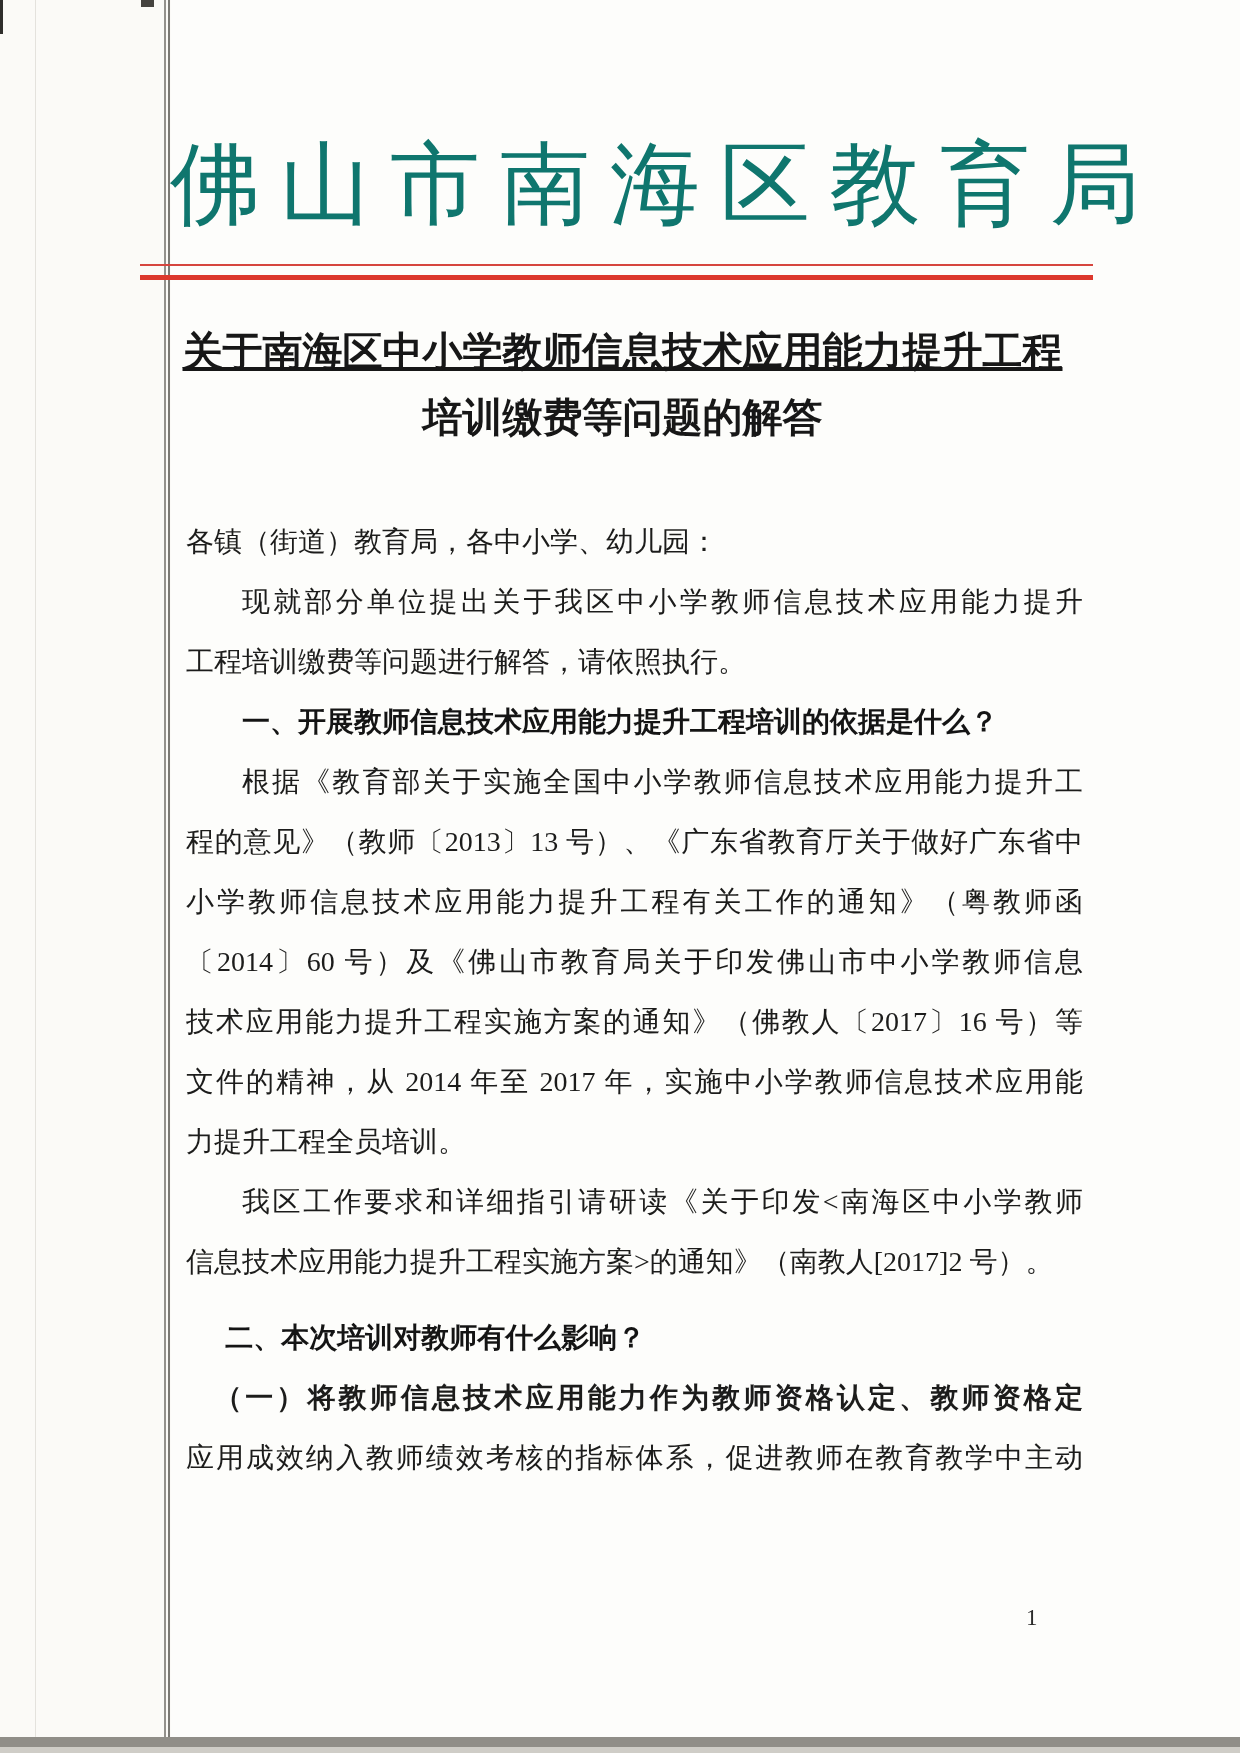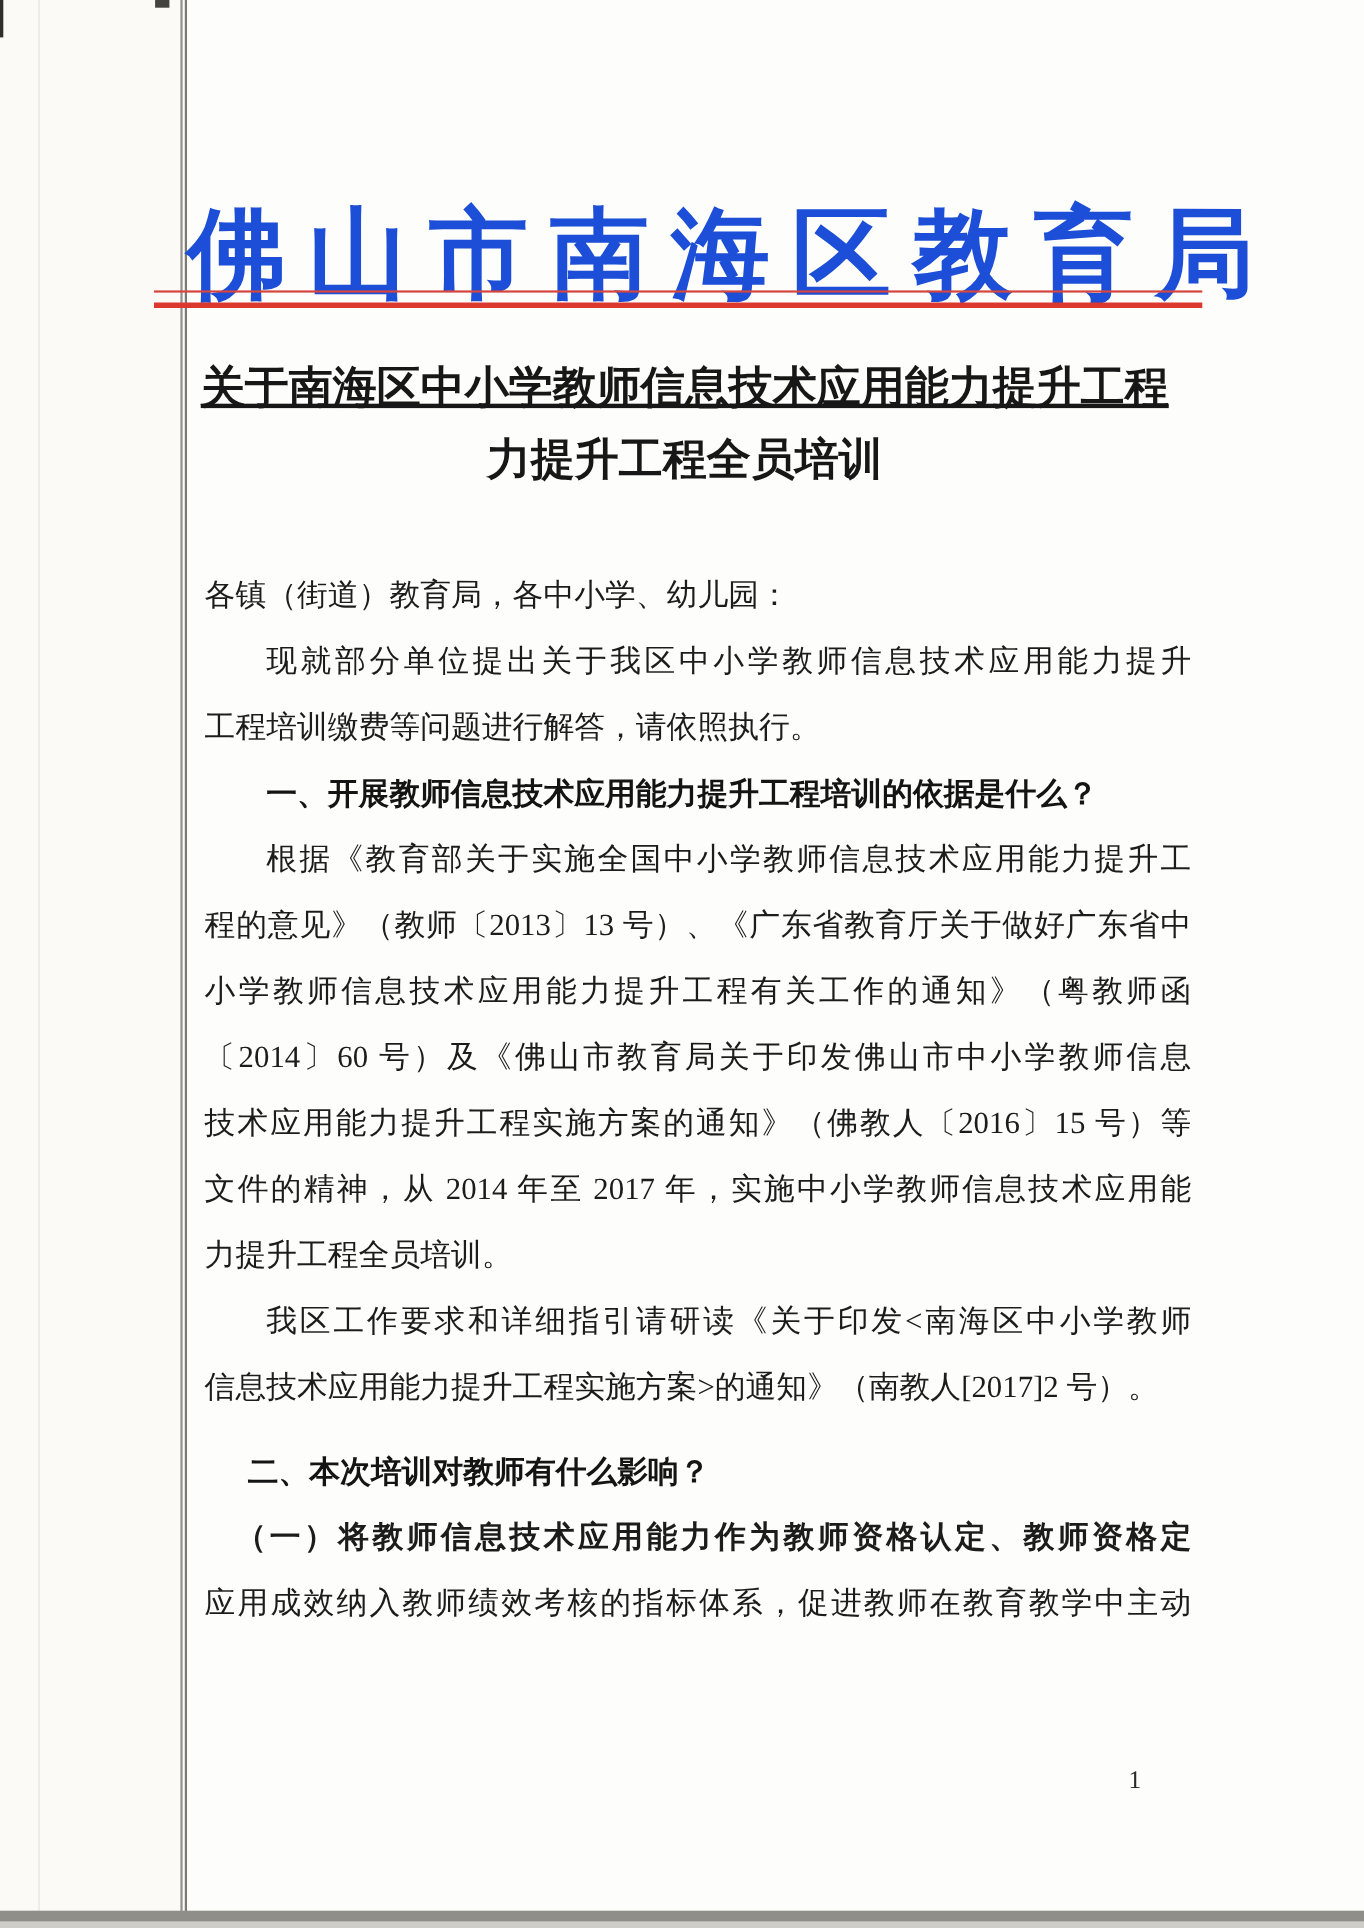--- a/index.html
+++ b/index.html
@@ -44,26 +44,25 @@
   .bottom-band-light {
     position: absolute; left: 0; top: 1747px;
     width: 1240px; height: 6px; background: #cfcdc7;
   }
 
   
   .org-title {
     position: absolute; left: 150px; top: 130px;
     width: 945px;
     text-align: center;
-    color: #1d4ed8;
-    font-size: 90px; font-weight: 700;
+    color: #0f766e;
+    font-size: 90px; font-weight: 400;
     letter-spacing: 20px; padding-left: 20px; box-sizing: border-box;
     line-height: 110px;
     white-space: nowrap;
-    margin-top: 48px;
   }
   .rule-thin {
     position: absolute; left: 140px; top: 264px;
     width: 953px; height: 2px; background: #d6453e;
   }
   .rule-thick {
     position: absolute; left: 140px; top: 275px;
     width: 953px; height: 5px; background: #dc382d;
   }
 
@@ -115,32 +114,32 @@
 <div class="corner-mark"></div>
 <div class="top-dash"></div>
 <div class="bottom-band"></div>
 <div class="bottom-band-light"></div>
 
 <div class="org-title">佛山市南海区教育局</div>
 <div class="rule-thin"></div>
 <div class="rule-thick"></div>
 
 <div class="doc-title doc-title-1">关于南海区中小学教师信息技术应用能力提升工程</div>
-<div class="doc-title doc-title-2">力提升工程全员培训</div>
+<div class="doc-title doc-title-2">培训缴费等问题的解答</div>
 
 <div class="body-text">
   <div class="line">各镇（街道）教育局，各中小学、幼儿园：</div>
   <div class="line indent fill">现就部分单位提出关于我区中小学教师信息技术应用能力提升</div>
   <div class="line">工程培训缴费等问题进行解答，请依照执行。</div>
   <div class="line indent heading">一、开展教师信息技术应用能力提升工程培训的依据是什么？</div>
   <div class="line indent fill">根据《教育部关于实施全国中小学教师信息技术应用能力提升工</div>
   <div class="line fill">程的意见》（教师〔2013〕13 号）、《广东省教育厅关于做好广东省中</div>
   <div class="line fill">小学教师信息技术应用能力提升工程有关工作的通知》（粤教师函</div>
   <div class="line fill">〔2014〕60 号）及《佛山市教育局关于印发佛山市中小学教师信息</div>
-  <div class="line fill">技术应用能力提升工程实施方案的通知》（佛教人〔2016〕15 号）等</div>
+  <div class="line fill">技术应用能力提升工程实施方案的通知》（佛教人〔2017〕16 号）等</div>
   <div class="line fill">文件的精神，从 2014 年至 2017 年，实施中小学教师信息技术应用能</div>
   <div class="line">力提升工程全员培训。</div>
   <div class="line indent fill">我区工作要求和详细指引请研读《关于印发&lt;南海区中小学教师</div>
   <div class="line">信息技术应用能力提升工程实施方案&gt;的通知》（南教人[2017]2 号）。</div>
   <div class="line indent14 heading gap">二、本次培训对教师有什么影响？</div>
   <div class="line indent1 fill">（一）将教师信息技术应用能力作为教师资格认定、教师资格定</div>
   <div class="line fill">应用成效纳入教师绩效考核的指标体系，促进教师在教育教学中主动</div>
 </div>
 
 <div class="page-number">1</div>

